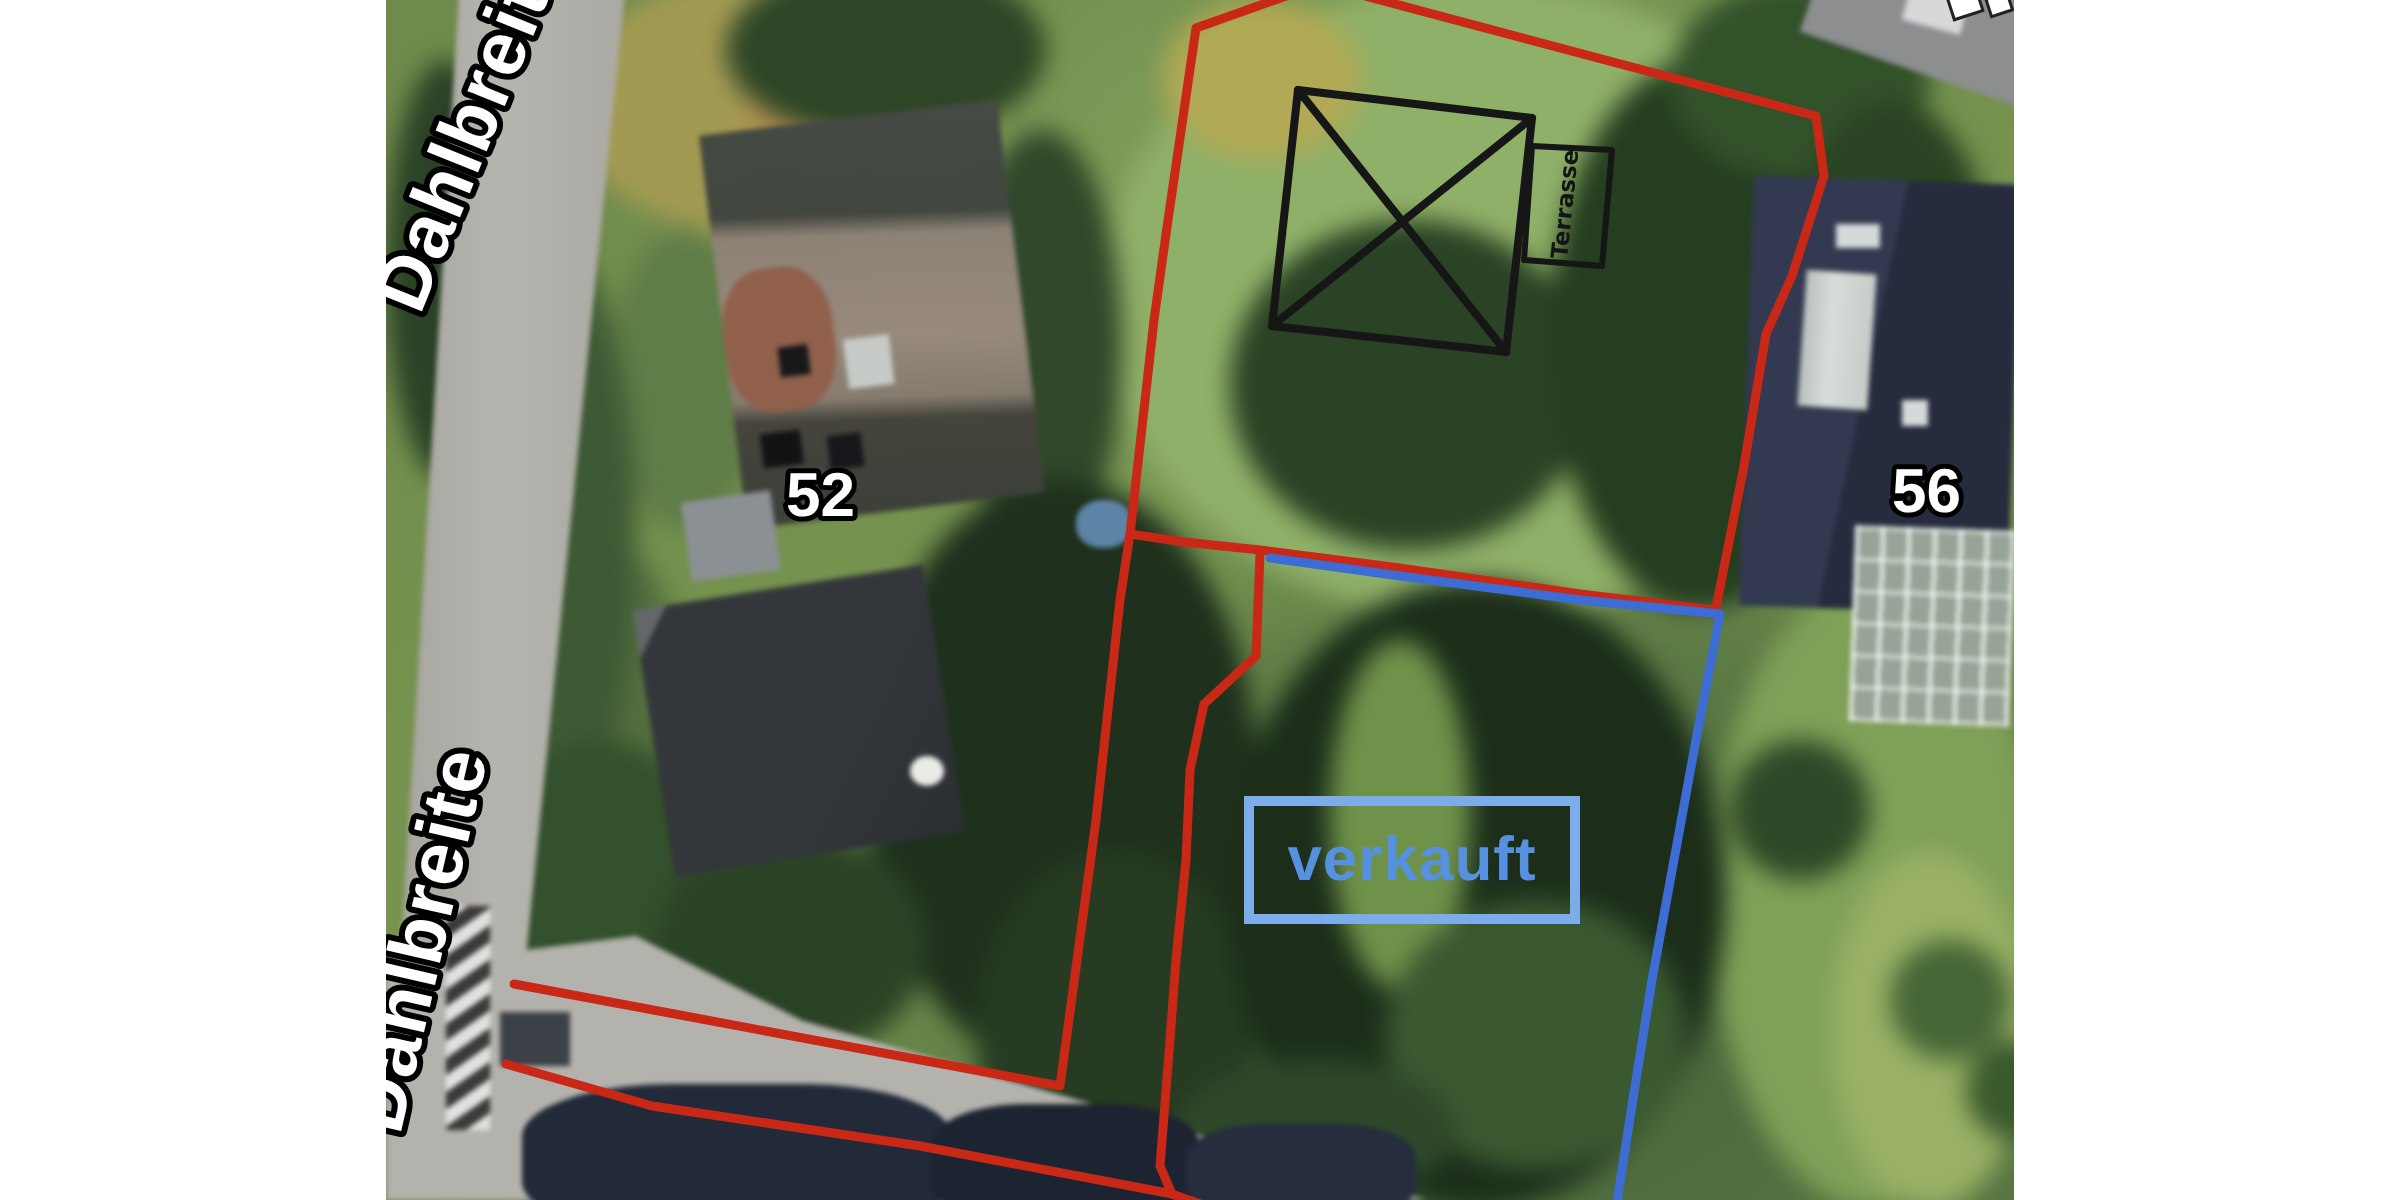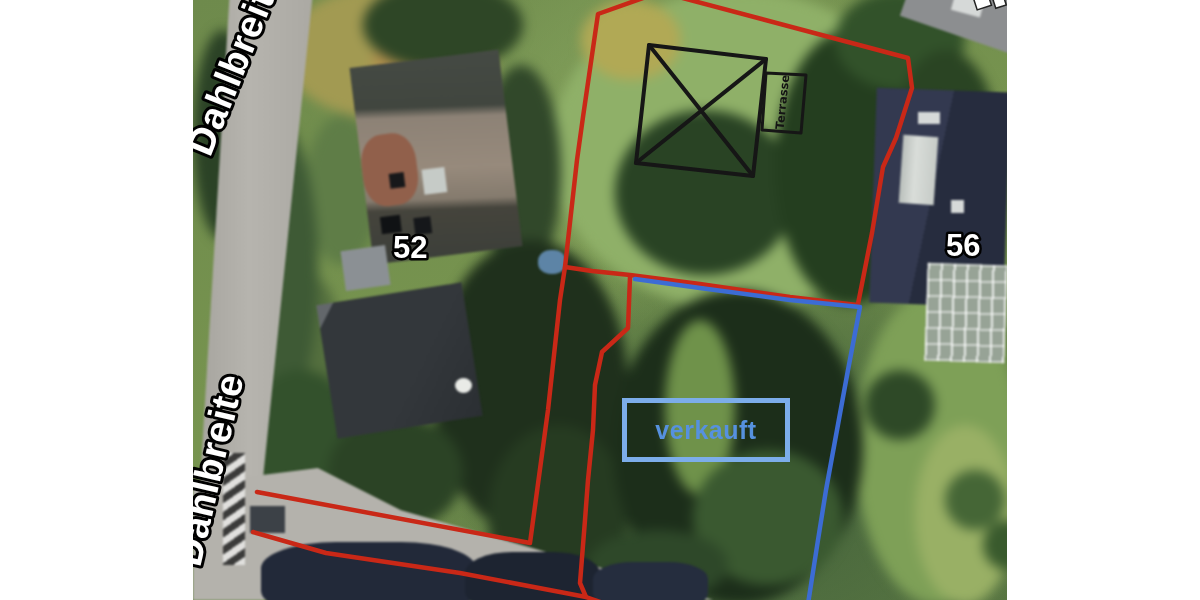--- a/index.html
+++ b/index.html
@@ -54,21 +54,21 @@
   .blue-line{stroke:var(--blue);stroke-width:4.5;fill:none;stroke-linejoin:round;stroke-linecap:round;}
   .sketch-line{stroke:var(--sketch);stroke-width:4;fill:none;stroke-linejoin:round;stroke-linecap:round;}
   .sketch-thin{stroke:var(--sketch);stroke-width:3;fill:none;stroke-linejoin:round;}
   .map-label{font-family:"Liberation Sans",sans-serif;font-weight:bold;
              fill:var(--label-fill);stroke:var(--label-stroke);paint-order:stroke;stroke-linejoin:round;}
   .street-label{font-size:38px;stroke-width:6px;letter-spacing:1px;}
   .num-label{font-size:31px;stroke-width:5px;}
   .frag{fill:#fff;stroke:#222;stroke-width:1.5;}
   .sold-box{position:absolute;left:429px;top:398px;width:158px;height:54px;z-index:4;
             border:5px solid var(--sold-border);display:flex;align-items:center;justify-content:center;}
-  .sold-box span{font-weight:bold;font-size:25px;color:var(--sold-text);letter-spacing:.5px;}
+  .sold-box span{font-weight:bold;font-size:31px;color:var(--sold-text);letter-spacing:.5px;}
   .terrace{position:absolute;left:566px;top:68px;width:46px;height:68px;z-index:4;
            display:flex;align-items:center;justify-content:center;}
   .terrace span{transform:rotate(-84deg);font-size:11.5px;font-weight:600;color:#141414;white-space:nowrap;
                 font-family:"DejaVu Sans",sans-serif;}
 </style>
 </head>
 <body>
 
 <div class="canvas">
   <div class="margin left"></div>

